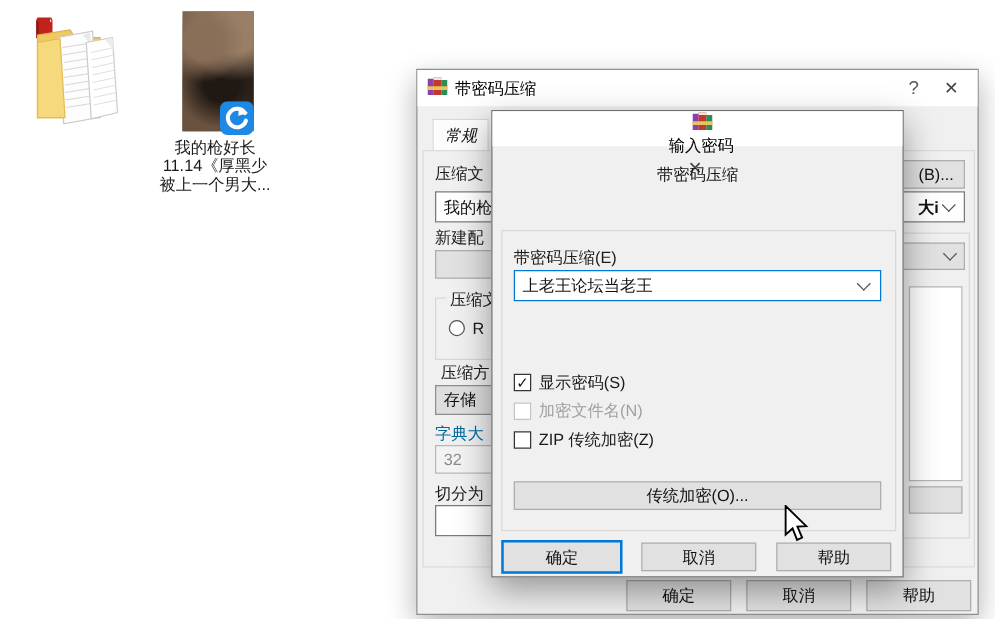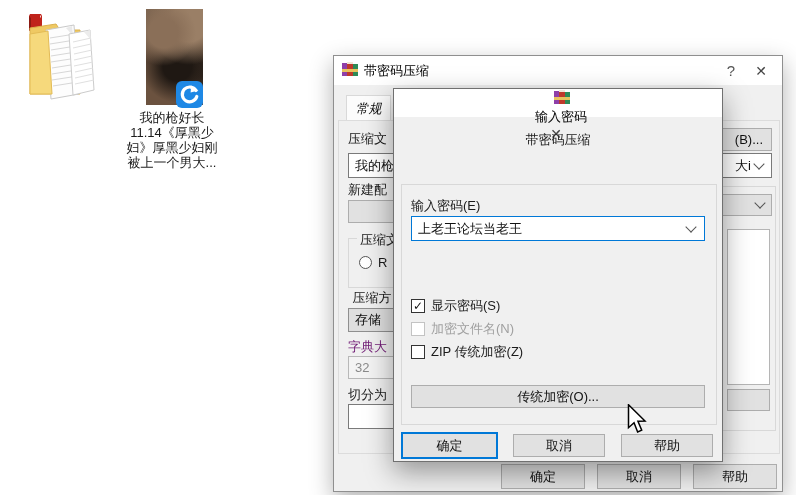--- a/index.html
+++ b/index.html
@@ -29,21 +29,21 @@
   .titlebar .app-icon { margin-left:8px; }
   .titlebar .title { margin-left:6px; font-size:13px; color:#000; }
   .cap-btn { width:30px; height:100%; display:flex; align-items:center;
     justify-content:center; color:#444; font-size:14px; }
 
   .tab { position:absolute; background:#fcfcfc; border:1px solid #d9d9d9;
     border-bottom:none; text-align:center; line-height:25px; font-size:13px; }
   .tabpage { position:absolute; border:1px solid #dcdcdc; background:#f0f0f0; }
 
   .label { position:absolute; font-size:13px; color:#1a1a1a; white-space:nowrap; overflow:hidden; }
-  .label.gray { color:#701a75; }
+  .label.gray { color:#0369a1; }
 
   .textbox { position:absolute; background:#fff; border:1px solid #7a7a7a;
     font-size:13px; display:flex; align-items:center; padding:0 6px; overflow:hidden; }
   .textbox.disabled { background:#f3f3f3; border-color:#b8b8b8; color:#8a8a8a; }
   .combo-gray { background:#dedede; border:1px solid #8f8f8f; }
   .btn { position:absolute; background:#e1e1e1; border:1px solid #adadad;
     font-size:13px; display:flex; align-items:center; justify-content:center;
     color:#111; }
   .btn.focused { border:2px solid #0078d7; }
   .groupbox { position:absolute; border:1px solid #d8d8d8; }
@@ -123,21 +123,20 @@
   <div class="abs" style="left:66px; top:72px;">
     <svg width="27" height="27" viewBox="0 0 27 27">
       <rect width="27" height="27" rx="6" fill="#1e88e5"></rect>
       <path d="M20 9.5 A 7.4 7.4 0 1 0 20.8 15.5" stroke="#ffffff" stroke-width="3.2" fill="none" stroke-linecap="round"></path>
       <path d="M15.2 4.6 L22.4 9.4 L14.6 11.6 Z" fill="#ffffff"></path>
     </svg>
   </div>
   <div class="icon-label abs" style="left:0; top:101px; width:124px;">
     <div>我的枪好长</div>
     <div>11.14《厚黑少</div>
-    <div>妇》厚黑少妇刚</div>
     <div>被上一个男大...</div>
   </div>
 </div>
 
 <div class="dialog outer-dialog">
   <div class="titlebar">
     <span class="app-icon">
       <svg width="16" height="16" viewBox="0 0 16 16">
         <rect x="0" y="2" width="5" height="13" fill="#8e3fa8"></rect>
         <rect x="5" y="1" width="6" height="14" fill="#c0392b"></rect>
@@ -155,21 +154,21 @@
   <div class="tab" style="left:12px; top:39px; width:45px; height:38px;font-style:italic;">常规</div>
   <div class="tabpage" style="left:4px; top:64px; width:442px; height:334px;"></div>
 
   <div class="label" style="left:14px; top:74px; width:48px;">压缩文</div>
 
   <div class="btn" style="left:372px; top:72px; width:66px; height:23px; justify-content:flex-end; padding-right:8px;">(B)...</div>
 
   <div class="textbox" style="left:14px; top:97px; width:424px; height:25px;">
     <span>我的枪</span>
     <span style="flex:1"></span>
-    <span style="margin-right:14px;">大i</span>
+    <span style="margin-right:14px;font-weight:bold;">大i</span>
     <span class="chev" style="position:absolute; right:8px;"></span>
   </div>
 
   <div class="label" style="left:14px; top:125px; width:48px;">新建配</div>
   <div class="btn" style="left:14px; top:144px; width:120px; height:23px;"></div>
 
   <div class="btn combo-gray" style="left:343px; top:138px; width:95px; height:22px;">
     <span class="chev" style="position:absolute; right:7px;"></span>
   </div>
 
@@ -217,21 +216,21 @@
     </span>
     <span class="title">输入密码</span>
     <span style="flex:1"></span>
     <span class="cap-btn" style="margin-right:4px;">✕</span>
   </div>
 
   <div class="center-heading" style="top:42px;">带密码压缩</div>
 
   <div class="groupbox" style="left:7px; top:95px; width:316px; height:241px;"></div>
 
-  <div class="label" style="left:17px; top:108px; width:150px;">输入密码(E)</div>
+  <div class="label" style="left:17px; top:108px; width:150px;">带密码压缩(E)</div>
 
   <div class="textbox" style="left:17px; top:127px; width:294px; height:25px; border-color:#0078d7;">
     <span>上老王论坛当老王</span>
     <span class="chev" style="position:absolute; right:9px;"></span>
   </div>
 
   <div class="checkrow" style="left:17px; top:208px;">
     <span class="checkbox">✓</span>
     <span class="cklabel">显示密码(S)</span>
   </div>

